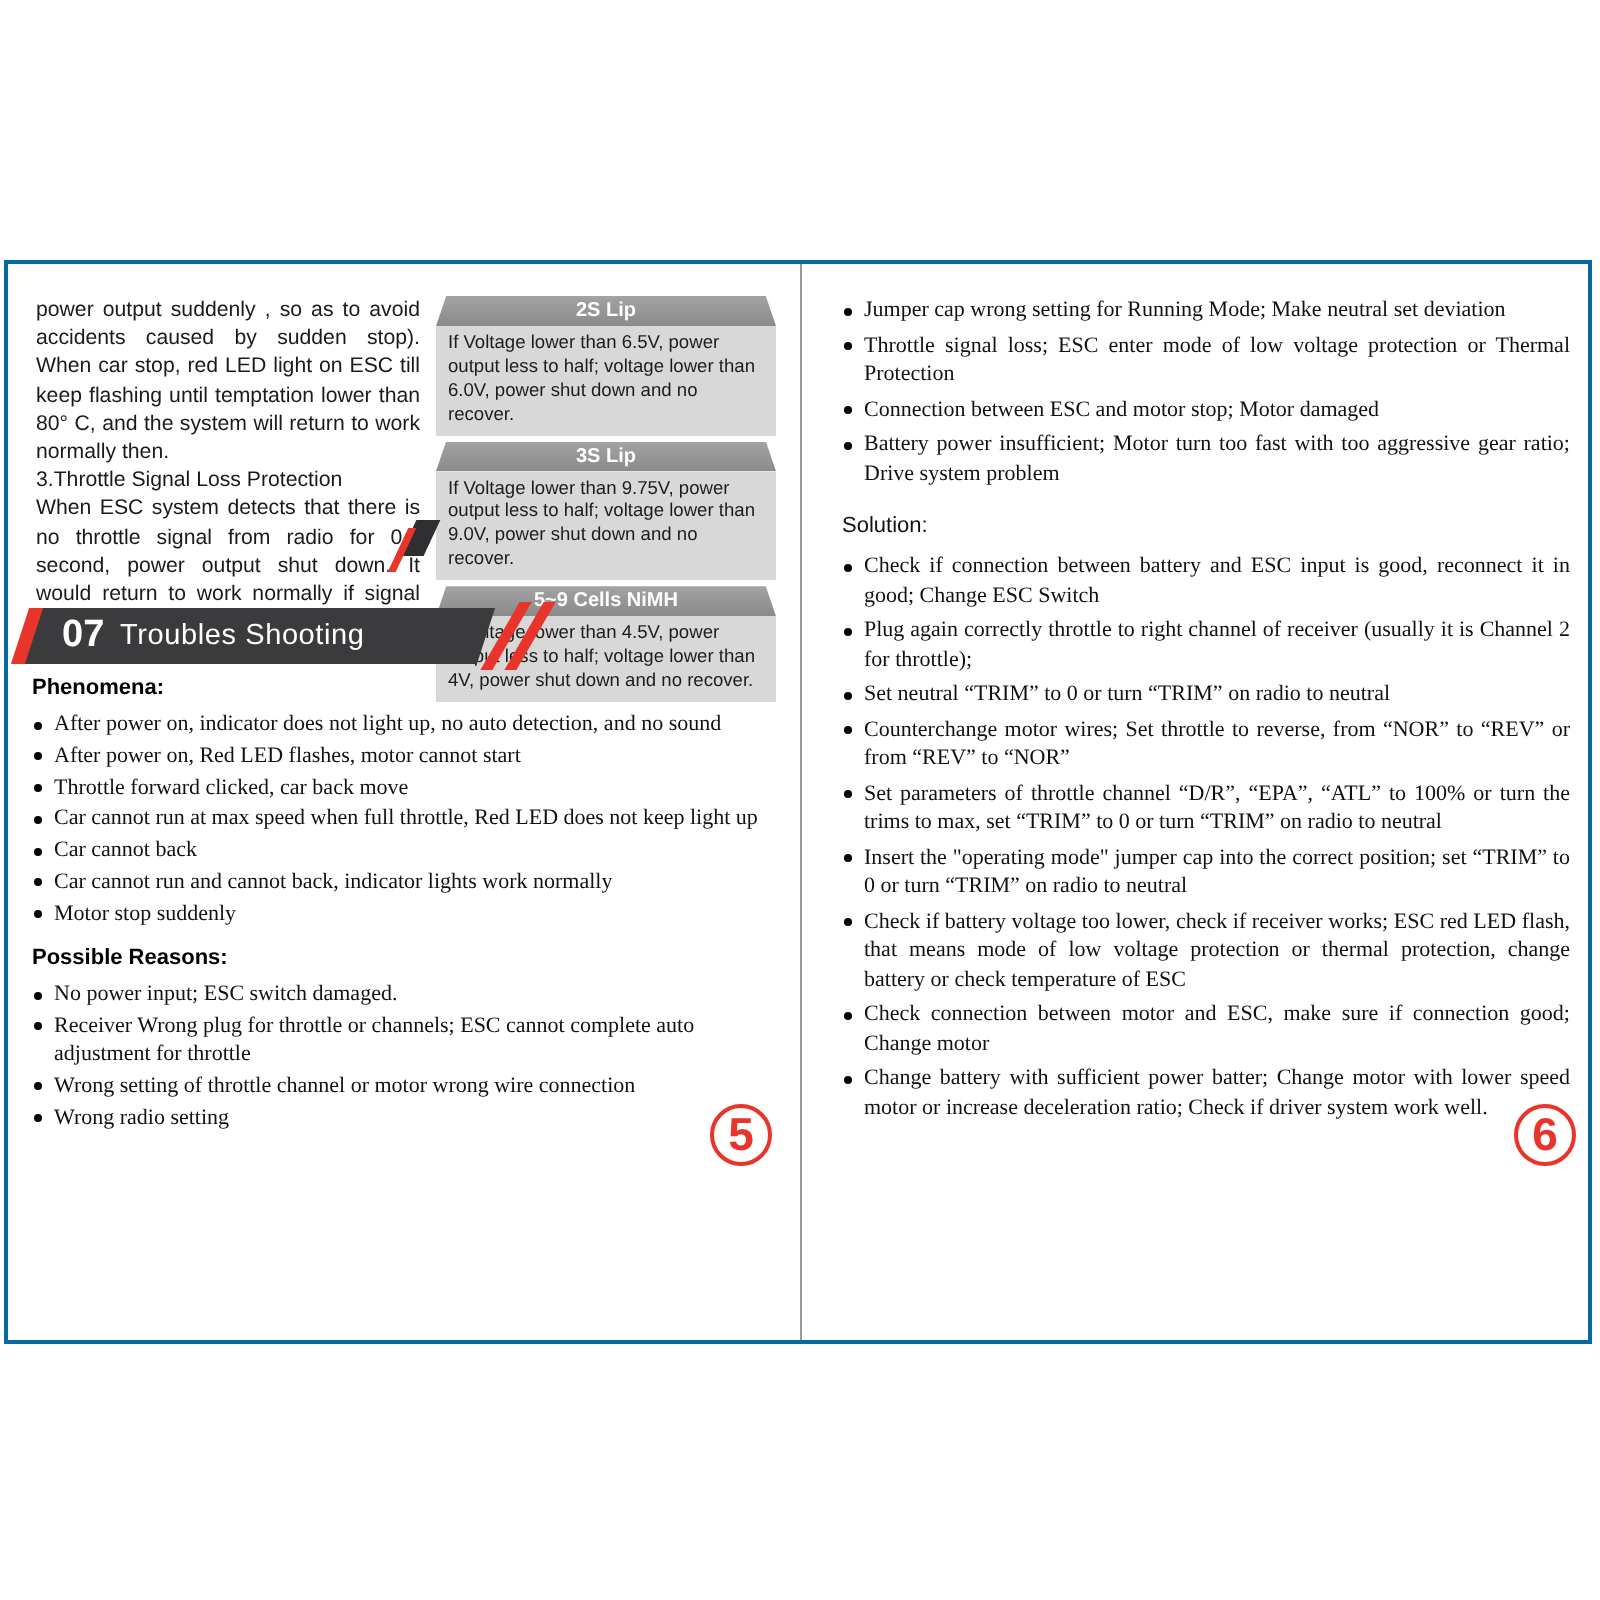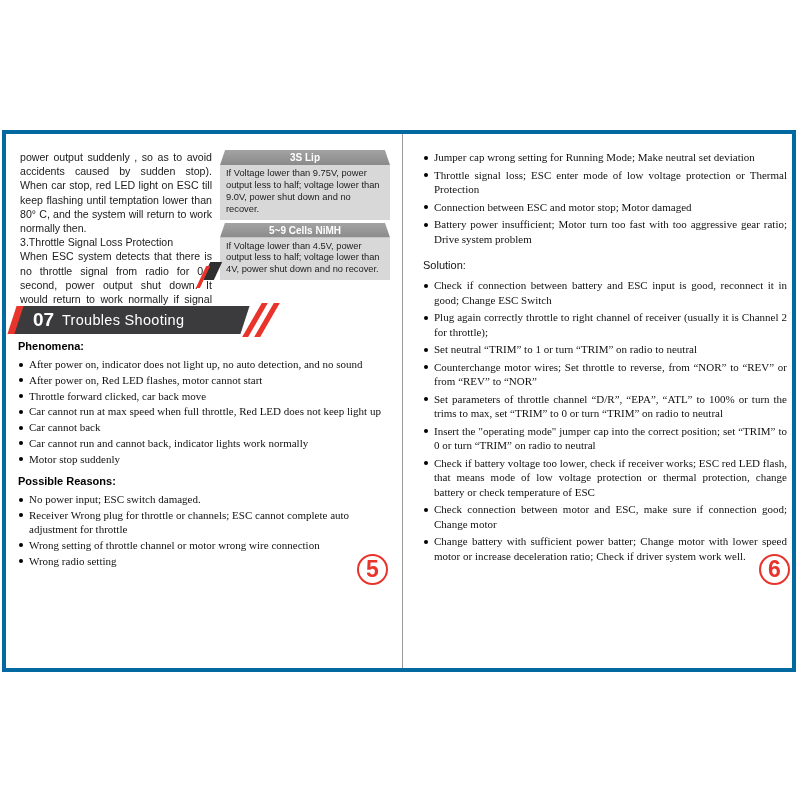--- a/index.html
+++ b/index.html
@@ -1,18 +1,18 @@
 <!DOCTYPE html>
 <html style="--accent_red: #e8342a; --banner_dark: #3b3b3d; --table_header_gray: #8a8a8a; --table_body_gray: #d8d8d8;"><head>
 <meta charset="utf-8">
 <title>ESC Manual — Troubles Shooting (pages 5–6)</title>
 <style>
   html,body{margin:0;padding:0;background:#ffffff;}
   body{width:800px;height:800px;position:relative;font-family:"Liberation Sans",sans-serif;color:#111;}
-  .sheet{position:absolute;left:2px;top:130px;width:794px;height:542px;border:4px solid #0369a1;box-sizing:border-box;background:#fff;}
+  .sheet{position:absolute;left:2px;top:130px;width:794px;height:542px;border:2px solid #0369a1;box-sizing:border-box;background:#fff;}
   .divider{position:absolute;left:396px;top:0;bottom:0;width:1px;background:#9a9a9a;}
   .page{position:absolute;top:0;height:100%;width:396px;}
   .page-left{left:0;}
   .page-right{left:397px;}
 
   
   .lp-textcol{position:absolute;left:14px;top:16px;width:192px;font-size:10.6px;line-height:1.34;text-align:justify;color:#1a1a1a;}
   .lp-textcol p{margin:0;}
 
   
@@ -63,20 +63,24 @@
   <div class="page page-left">
 
     <div class="lp-textcol">
       <p>power output suddenly , so as to avoid accidents caused by sudden stop). When car stop, red LED light on ESC till keep flashing until temptation lower than 80° C, and the system will return to work normally then.</p>
       <p>3.Throttle Signal Loss Protection</p>
       <p>When ESC system detects that there is no throttle signal from radio for 0.1 second, power output shut down. It would return to work normally if signal recover.</p>
     </div>
 
     <div class="lp-table">
         <div class="vt-section">
+        <div class="vt-header">2S Lip</div>
+        <div class="vt-body">If Voltage lower than 6.5V, power output less to half; voltage lower than 6.0V, power shut down and no recover.</div>
+      </div>
+        <div class="vt-section">
         <div class="vt-header">3S Lip</div>
         <div class="vt-body">If Voltage lower than 9.75V, power output less to half; voltage lower than 9.0V, power shut down and no recover.</div>
       </div>
         <div class="vt-section">
         <div class="vt-header">5~9 Cells NiMH</div>
         <div class="vt-body">If Voltage lower than 4.5V, power output less to half; voltage lower than 4V, power shut down and no recover.</div>
       </div>
       </div>
 
     <div class="table-flag"></div>
@@ -123,21 +127,21 @@
           <li>Throttle signal loss; ESC enter mode of low voltage protection or Thermal Protection</li>
           <li>Connection between ESC and motor stop; Motor damaged</li>
           <li>Battery power insufficient; Motor turn too fast with too aggressive gear ratio; Drive system problem</li>
         </ul>
 
       <div class="solution-heading">Solution:</div>
 
       <ul>
           <li>Check if connection between battery and ESC input is good, reconnect it in good; Change ESC Switch</li>
           <li>Plug again correctly throttle to right channel of receiver (usually it is Channel 2 for throttle);</li>
-          <li>Set neutral “TRIM” to 1 or turn “TRIM” on radio to neutral</li>
+          <li>Set neutral “TRIM” to 0 or turn “TRIM” on radio to neutral</li>
           <li>Counterchange motor wires; Set throttle to reverse, from “NOR” to “REV” or from “REV” to “NOR”</li>
           <li>Set parameters of throttle channel “D/R”, “EPA”, “ATL” to 100% or turn the trims to max, set “TRIM” to 0 or turn “TRIM” on radio to neutral</li>
           <li>Insert the "operating mode" jumper cap into the correct position; set “TRIM” to 0 or turn “TRIM” on radio to neutral</li>
           <li>Check if battery voltage too lower, check if receiver works; ESC red LED flash, that means mode of low voltage protection or thermal protection, change battery or check temperature of ESC</li>
           <li>Check connection between motor and ESC, make sure if connection good; Change motor</li>
           <li>Change battery with sufficient power batter; Change motor with lower speed motor or increase deceleration ratio; Check if driver system work well.</li>
         </ul>
 
     </div>
     <div class="page-num pn-right">6</div>

